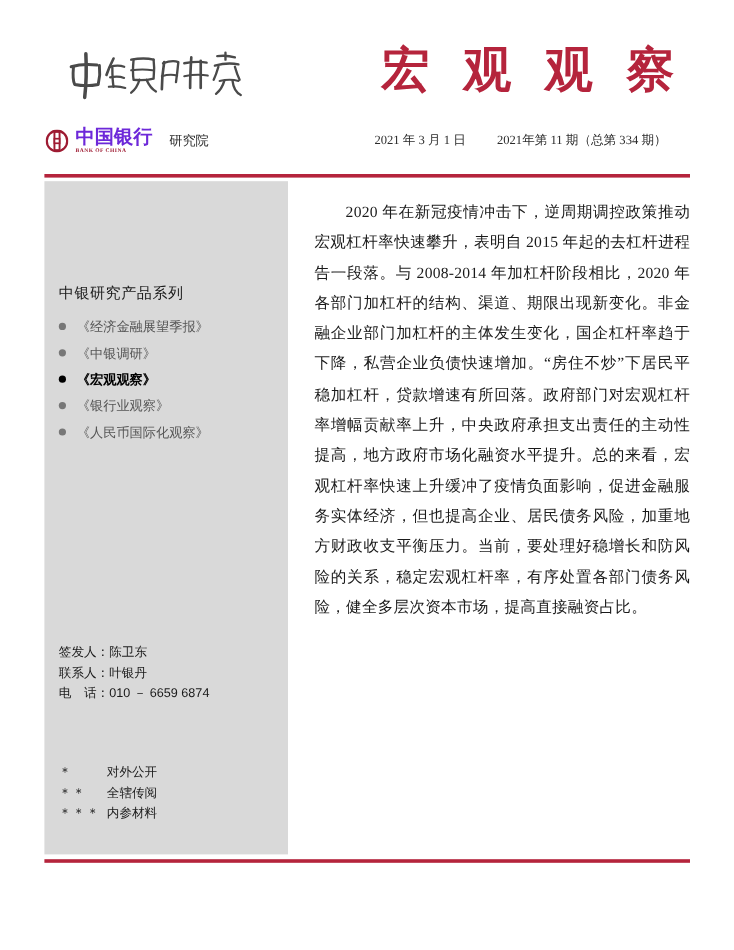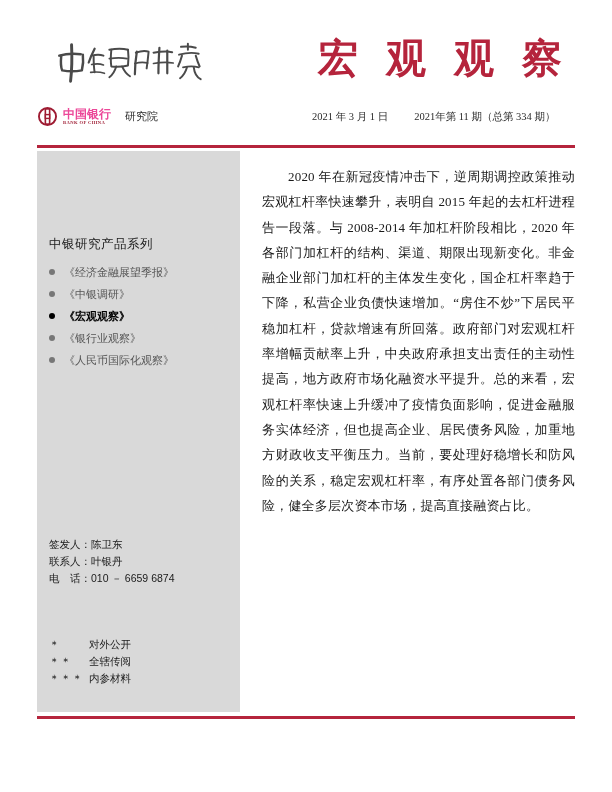--- a/index.html
+++ b/index.html
@@ -73,23 +73,23 @@
     height: 19px;
     flex: 0 0 auto;
   }
   .boc-wordmark {
     display: flex;
     flex-direction: column;
     justify-content: center;
     line-height: 1;
   }
   .boc-cn {
-    font-size: 12px;
+    font-size: 16px;
     font-weight: 700;
-    color: #ec4899;
+    color: #6d28d9;
     letter-spacing: 0px;
     font-family: "Liberation Serif", "DejaVu Serif", serif;
     white-space: nowrap;
   }
   .boc-en {
     font-size: 4.6px;
     font-weight: 700;
     color: #9E1B32;
     letter-spacing: 0.4px;
     font-family: "Liberation Serif", "DejaVu Serif", serif;

